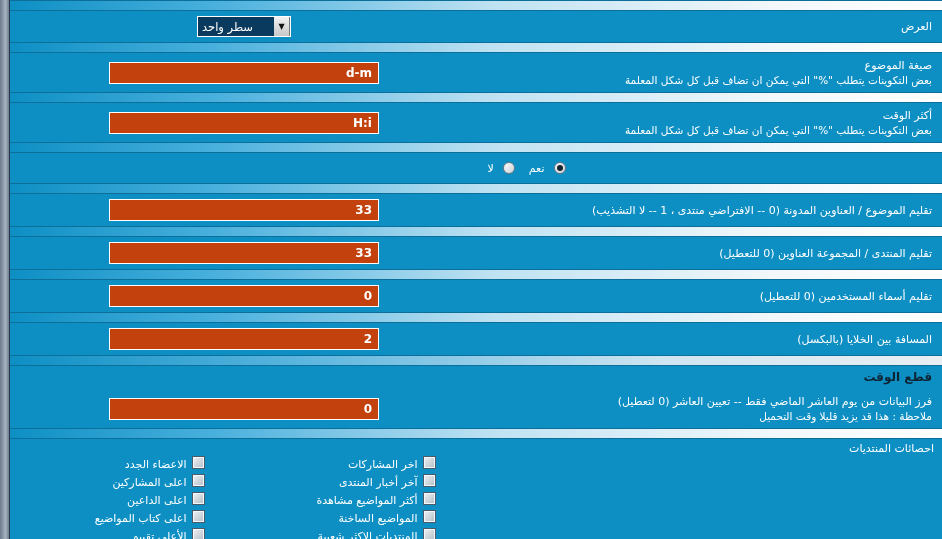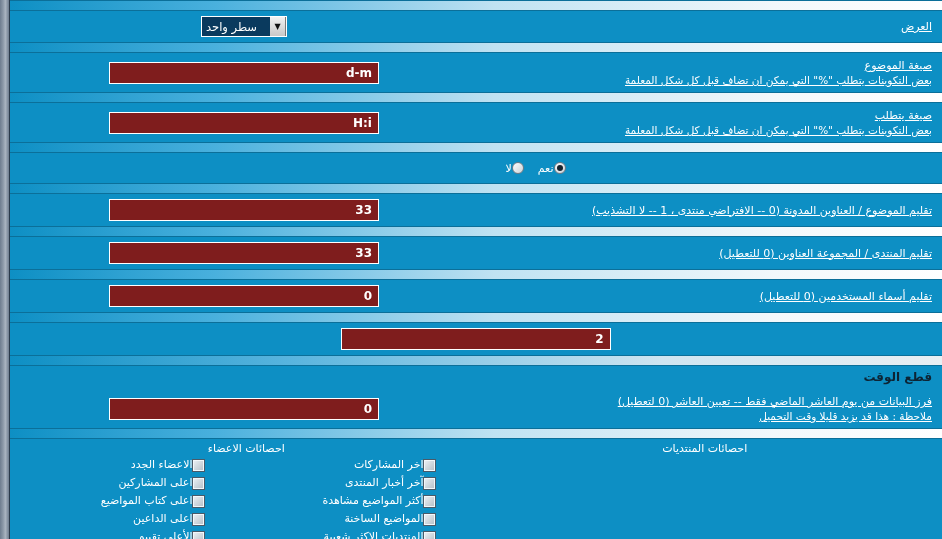--- a/index.html
+++ b/index.html
@@ -33,77 +33,77 @@
 
   
   .row{
     display:flex;align-items:center;
     padding:5px 8px 5px 8px;
     min-height:30px;box-sizing:border-box;
   }
   .row .label{
     flex:0 0 auto;width:455px;
     padding-left:6px;padding-right:2px;line-height:15px;
-    font-size:11px;color:#ffffff;text-decoration:underline;
+    font-size:11px;color:#ffffff;
   }
   .row .label .sub{display:block;font-size:10.5px;line-height:14px;color:#ffffff;}
   .row .field{flex:1 1 auto;display:flex;align-items:center;justify-content:center;}
 
   input.txt{
     width:270px;height:22px;box-sizing:border-box;
-    background:#7f1d1d;border:1px solid #ffffff;
+    background:#c2410c;border:1px solid #ffffff;
     color:#ffffff;font-family:"DejaVu Sans","Liberation Sans",sans-serif;
     font-size:12px;font-weight:bold;text-align:right;
     padding:0 6px;direction:ltr;
   }
 
   
   .sel-wrap{display:inline-flex;align-items:stretch;height:19px;
     border:1px solid #ffffff;background:#0a3a5e;}
   .sel-arrow{
     width:15px;background:linear-gradient(to bottom,#f2f2f2,#c8c8c8);
     border-right:1px solid #7a7a7a;display:flex;align-items:center;justify-content:center;
     color:#111;font-size:8px;line-height:1;
   }
   .sel-text{
     display:flex;align-items:center;justify-content:flex-end;
-    padding:0 6px 0 4px;color:#ffffff;font-size:11.5px;background:#0a3a5e;
+    padding:0 14px 0 4px;color:#ffffff;font-size:11.5px;background:#0a3a5e;
     min-width:58px;
   }
 
   
   .radios{display:flex;align-items:center;gap:14px;direction:rtl;justify-content:flex-start;
     width:270px;padding-right:45px;box-sizing:border-box;}
-  .radio-item{display:flex;align-items:center;gap:0;font-size:11px;}
+  .radio-item{display:flex;align-items:center;gap:9px;font-size:11px;}
   .radio{
     width:12px;height:12px;border-radius:50%;
     background:linear-gradient(135deg,#fdfdfd,#cdd3d8);
     border:1px solid #6f7b85;box-sizing:border-box;position:relative;
   }
   .radio.on::after{
     content:"";position:absolute;left:2px;top:2px;width:6px;height:6px;
     border-radius:50%;background:#17222c;
   }
 
   
   .section-head{
     padding:4px 10px 5px 23px;text-align:right;
     font-size:12px;font-weight:bold;color:#0d2434;
   }
 
   
   .stats-head{display:flex;padding:3px 8px 2px 8px;}
   .stats-head .h-right{flex:0 0 455px;text-align:right;padding-left:6px;font-size:11px;}
-  .stats-head .h-mid{flex:1 1 0;text-align:center;font-size:11px;}
+  .stats-head .h-mid{flex:1 1 0;text-align:right;font-size:11px;}
   .stats-head .h-left{flex:1 1 0;text-align:center;font-size:11px;}
 
   .stats-body{display:flex;padding:0 8px;}
   .stats-body .s-right{flex:0 0 455px;}
   .stats-col{flex:1 1 0;display:flex;flex-direction:column;align-items:center;gap:2px;}
-  .cb-item{display:flex;align-items:center;width:142px;justify-content:flex-start;
+  .cb-item{display:flex;gap:6px;width:142px;justify-content:flex-start;
     direction:rtl;font-size:11px;line-height:16px;}
   .cb{
     width:11px;height:11px;flex:0 0 11px;box-sizing:border-box;
     background:linear-gradient(135deg,#e8edf1,#b9c3cb);
     border:1px solid #f3f7fa;outline:1px solid #4a5a68;
   }
   .cb-label{flex:1 1 auto;text-align:right;white-space:nowrap;}
 </style>
 </head>
 <body>
@@ -135,21 +135,21 @@
       </div>
       <div class="field">
         <input class="txt" type="text" value="d-m" style="">
       </div>
     </div>
 
     <div class="divider"></div>
 
     <div class="row">
       <div class="label">
-        <span>صيغة يتطلب</span>
+        <span>أكثر الوقت</span>
         <span class="sub">بعض التكوينات يتطلب "%" التي يمكن ان تضاف قبل كل شكل المعلمة</span>
       </div>
       <div class="field">
         <input class="txt" type="text" value="H:i" style="">
       </div>
     </div>
 
     <div class="divider"></div>
 
     <div class="row">
@@ -190,20 +190,21 @@
     <div class="row">
       <div class="label">تقليم أسماء المستخدمين (0 للتعطيل)</div>
       <div class="field">
         <input class="txt" type="text" value="0" style="">
       </div>
     </div>
 
     <div class="divider"></div>
 
     <div class="row">
+      <div class="label">المسافة بين الخلايا (بالبكسل)</div>
       <div class="field">
         <input class="txt" type="text" value="2" style="">
       </div>
     </div>
 
     <div class="divider dark"></div>
 
     <div class="section-head">قطع الوقت</div>
 
     <div class="row">
@@ -213,21 +214,20 @@
       </div>
       <div class="field">
         <input class="txt" type="text" value="0" style="">
       </div>
     </div>
 
     <div class="divider"></div>
 
     <div class="stats-head">
       <div class="h-mid">احصائات المنتديات</div>
-      <div class="h-left">احصائات الاعضاء</div>
     </div>
 
     <div class="stats-body">
       <div class="s-right"></div>
 
       <div class="stats-col" id="forum-col">
           <div class="cb-item">
             <span class="cb"></span>
             <span class="cb-label">اخر المشاركات</span>
           </div>
@@ -252,25 +252,25 @@
           <div class="cb-item">
             <span class="cb"></span>
             <span class="cb-label">الاعضاء الجدد</span>
           </div>
           <div class="cb-item">
             <span class="cb"></span>
             <span class="cb-label">اعلى المشاركين</span>
           </div>
           <div class="cb-item">
             <span class="cb"></span>
+            <span class="cb-label">اعلى الداعين</span>
+          </div>
+          <div class="cb-item">
+            <span class="cb"></span>
             <span class="cb-label">اعلى كتاب المواضيع</span>
-          </div>
-          <div class="cb-item">
-            <span class="cb"></span>
-            <span class="cb-label">اعلى الداعين</span>
           </div>
           <div class="cb-item">
             <span class="cb"></span>
             <span class="cb-label">الأعلى تقييم</span>
           </div>
         </div>
     </div>
 
   </div>
 </div>

